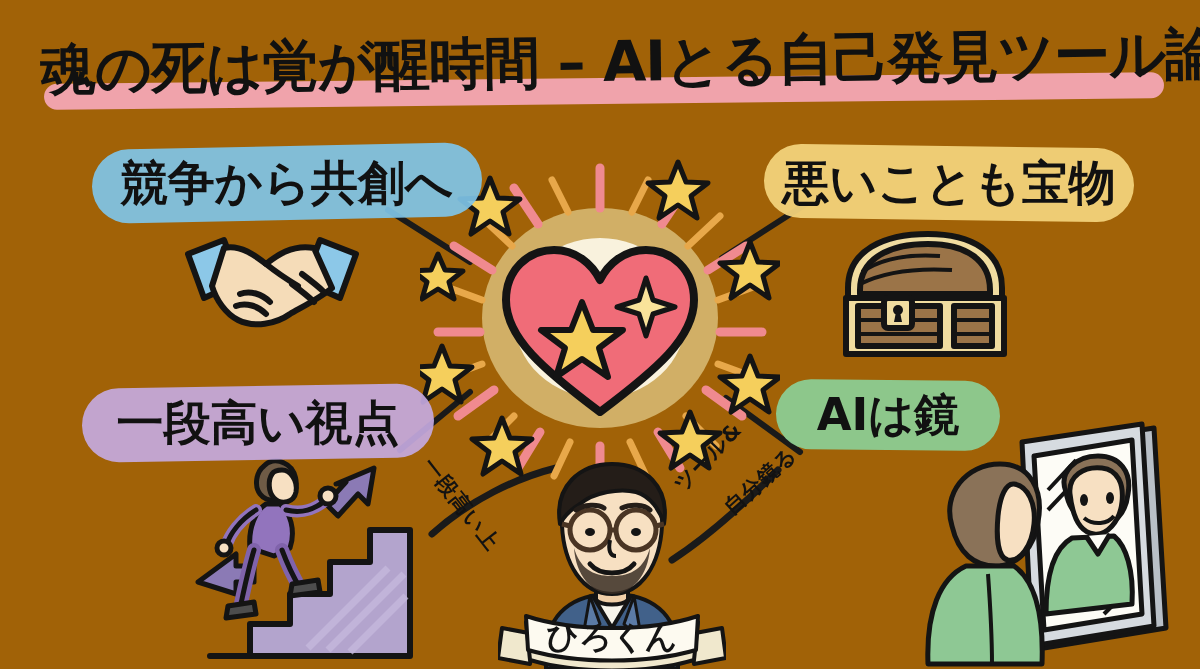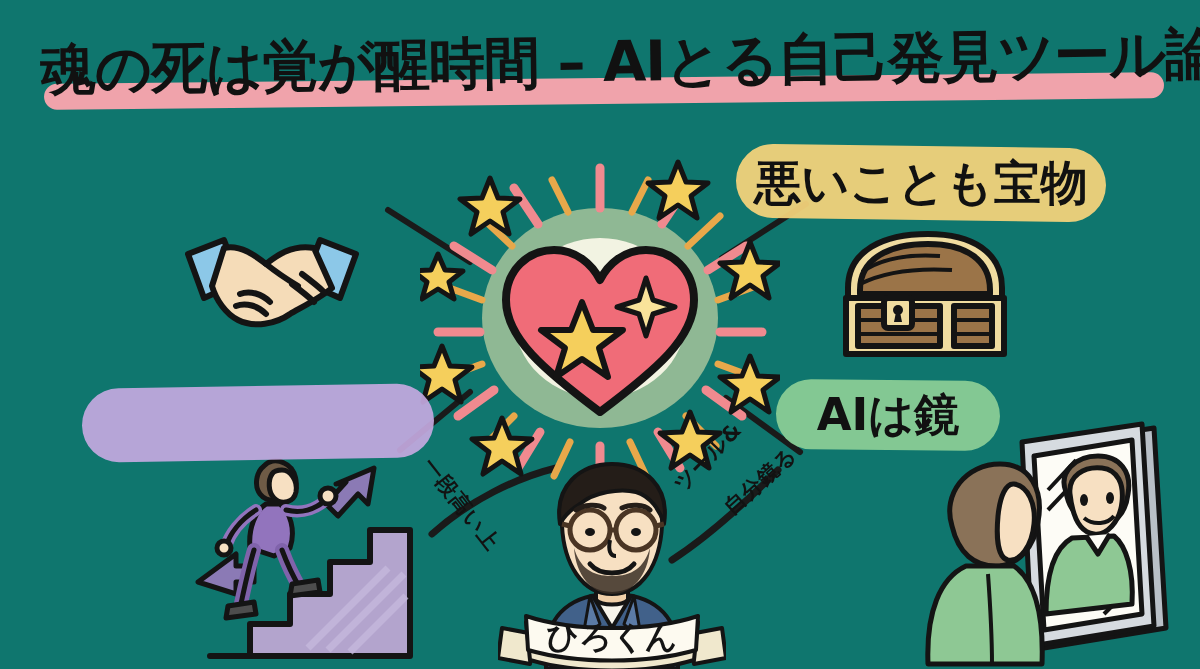--- a/index.html
+++ b/index.html
@@ -65,21 +65,21 @@
   .pill-bg {
     position: absolute;
     left: 0; top: 0; right: 0; bottom: 0;
     border-radius: 44px;
     z-index: 1;
   }
 
   #pill-kyoso  { left: 92px;  top: 146px; width: 390px; height: 74px; font-size: 47px; }
   #pill-kyoso  .pill-bg { background: #7fc4e8; transform: rotate(-1.2deg); opacity: .92; }
 
-  #pill-takara { left: 736px; top: 146px; width: 370px; height: 74px; font-size: 47px; align-items: center; }
+  #pill-takara { left: 764px; top: 146px; width: 370px; height: 74px; font-size: 47px; align-items: center; }
   #pill-takara .pill-bg { background: #f2d27a; transform: rotate(0.8deg); opacity: .95; }
 
   #pill-shiten { left: 82px;  top: 386px; width: 352px; height: 74px; font-size: 47px; }
   #pill-shiten .pill-bg { background: #c4a9e0; transform: rotate(-0.9deg); opacity: .92; }
 
   #pill-kagami { left: 776px; top: 380px; width: 224px; height: 70px; font-size: 45px; }
   #pill-kagami .pill-bg { background: #8ccf96; transform: rotate(0.6deg); opacity: .93; }
 
   
   .annot {
@@ -104,21 +104,21 @@
   .illus { position: absolute; }
   #illus-handshake { left: 180px; top: 222px; width: 184px; height: 128px; }
   #illus-chest     { left: 832px; top: 228px; width: 190px; height: 140px; }
   #illus-stairs    { left: 178px; top: 448px; width: 240px; height: 221px; }
   #illus-mirror    { left: 918px; top: 398px; width: 282px; height: 271px; }
   #illus-person    { left: 498px; top: 452px; width: 228px; height: 217px; }
 </style>
 </head>
 <body>
 
-<div id="canvas" style="background: #0f766e;">
+<div id="canvas" style="background: #a16207;">
 
   <svg id="connectors" viewBox="0 0 1200 669">
     <g stroke="#1a1a1a" stroke-width="6" stroke-linecap="round" fill="none">
       <line x1="388" y1="210" x2="470" y2="262"></line>
       <line x1="722" y1="258" x2="806" y2="204"></line>
       <line x1="470" y1="392" x2="400" y2="450"></line>
       <line x1="726" y1="398" x2="800" y2="452"></line>
       <path d="M432 534 C 470 500 516 478 556 468" stroke-width="7"></path>
       <path d="M672 560 C 712 534 748 500 778 470" stroke-width="7"></path>
     </g>
@@ -180,28 +180,33 @@
       <path d="M258 12 L266 32 L288 33 L271 46 L277 68 L258 55 L239 68 L245 46 L228 33 L250 32 Z"></path>
       <path d="M18 104 L25 120 L43 121 L29 132 L34 149 L18 139 L2 149 L7 132 L-7 121 L11 120 Z"></path>
       <path d="M330 92 L338 112 L360 113 L343 126 L349 148 L330 135 L311 148 L317 126 L300 113 L322 112 Z"></path>
       <path d="M22 196 L30 216 L52 217 L35 230 L41 252 L22 239 L3 252 L9 230 L-8 217 L14 216 Z"></path>
       <path d="M330 206 L338 226 L360 227 L343 240 L349 262 L330 249 L311 262 L317 240 L300 227 L322 226 Z"></path>
       <path d="M82 268 L90 288 L112 289 L95 302 L101 324 L82 311 L63 324 L69 302 L52 289 L74 288 Z"></path>
       <path d="M270 262 L278 282 L300 283 L283 296 L289 318 L270 305 L251 318 L257 296 L240 283 L262 282 Z"></path>
     </g>
   </svg>
 
+  <div class="pill" id="pill-kyoso">
+    <span class="pill-bg" style="background: rgb(127, 196, 232);"></span>
+    <span class="pill-text">競争から共創へ</span>
+  </div>
 
   <div class="pill" id="pill-takara">
     <span class="pill-bg" style="background: rgb(242, 210, 122);"></span>
     <span class="pill-text">悪いことも宝物</span>
   </div>
 
   <div class="pill" id="pill-shiten">
     <span class="pill-bg" style="background: rgb(196, 169, 224);"></span>
+    <span class="pill-text">一段高い視点</span>
   </div>
 
   <div class="pill" id="pill-kagami">
     <span class="pill-bg" style="background: rgb(140, 207, 150);"></span>
     <span class="pill-text">AIは鏡</span>
   </div>
 
   <div class="annot" id="annot-ichidan">一段高い上</div>
   <div class="annot" id="annot-tool">ツール&amp;</div>
   <div class="annot" id="annot-jibun">自分鏡る</div>

